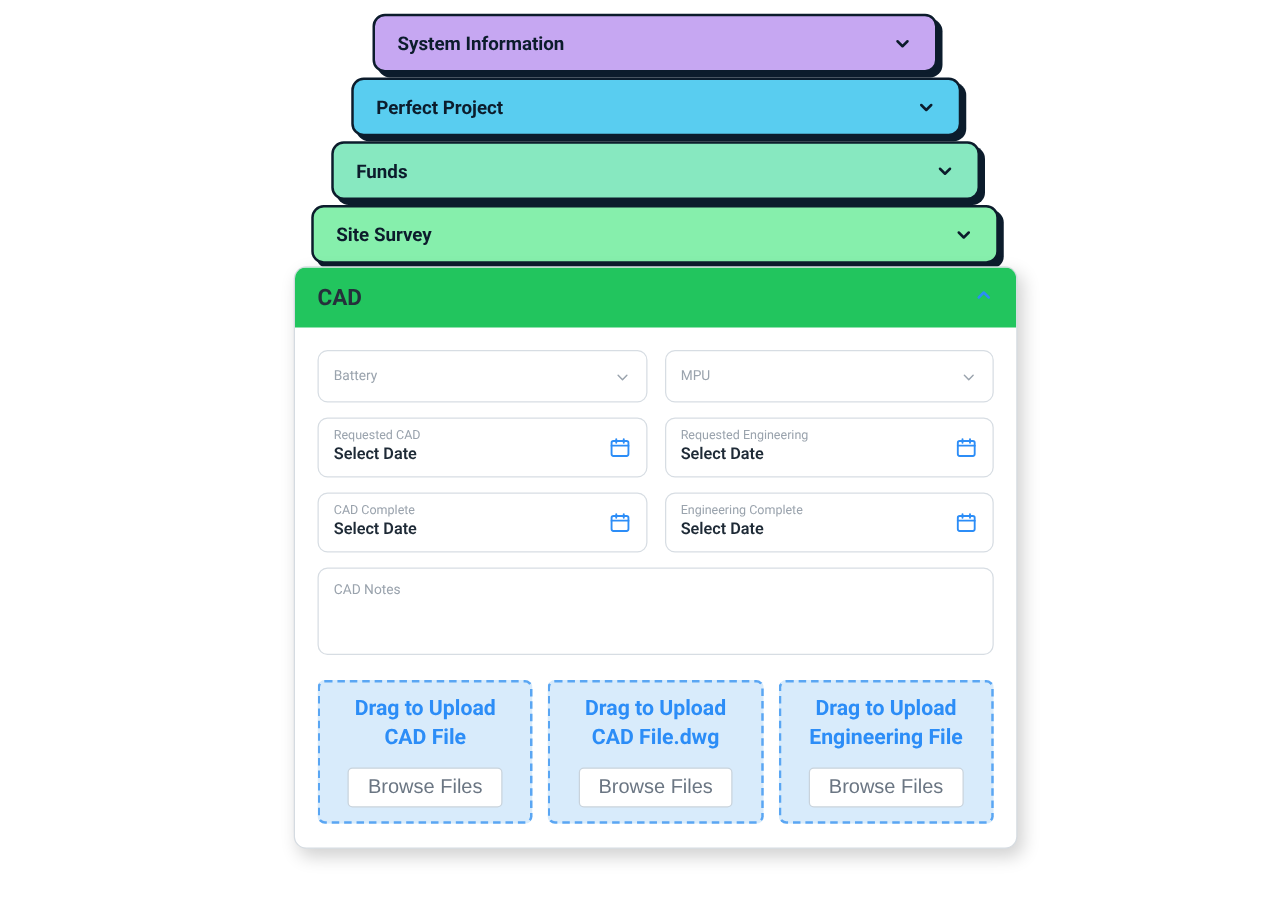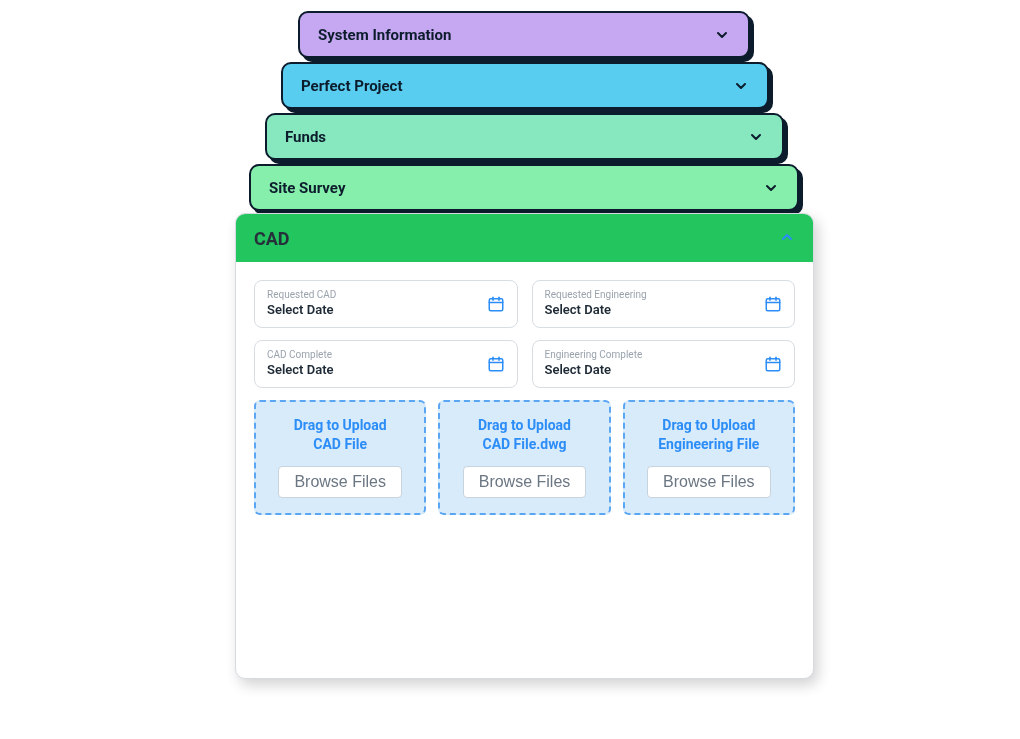--- a/index.html
+++ b/index.html
@@ -122,21 +122,21 @@
     border-radius:6px;
     height:115px;
     display:flex;
     flex-direction:column;
     align-items:center;
     justify-content:center;
     text-align:center;
     padding:8px;
   }
   .upload-title {
-    font-size:14px;
+    font-size:17px;
     font-weight:700;
     color:#2c8df7;
     line-height:1.35;
     margin-bottom:12px;
   }
   .browse-btn {
     background:#fff;
     border:1px solid #c9d3dc;
     border-radius:4px;
     padding:6px 15px;
@@ -185,23 +185,41 @@
   <div class="cad-header">
     <span>CAD</span>
     <span class="chevron-up-icon">
       <svg viewBox="0 0 24 24" width="16" height="16" fill="none" stroke="#2c8df7" stroke-width="3" stroke-linecap="round" stroke-linejoin="round">
           <polyline points="6 15 12 9 18 15"></polyline>
         </svg>
     </span>
   </div>
   <div class="cad-body">
 
-
     <div class="row">
       <div class="field">
+        <span class="label only">Battery</span>
+        <span class="right-icon">
+          <svg viewBox="0 0 24 24" width="14" height="14" fill="none" stroke="#9aa3ad" stroke-width="2" stroke-linecap="round" stroke-linejoin="round">
+              <polyline points="6 9 12 15 18 9"></polyline>
+            </svg>
+        </span>
+      </div>
+      <div class="field">
+        <span class="label only">MPU</span>
+        <span class="right-icon">
+          <svg viewBox="0 0 24 24" width="14" height="14" fill="none" stroke="#9aa3ad" stroke-width="2" stroke-linecap="round" stroke-linejoin="round">
+              <polyline points="6 9 12 15 18 9"></polyline>
+            </svg>
+        </span>
+      </div>
+    </div>
+
+    <div class="row">
+      <div class="field">
         <span class="label">Requested CAD</span>
         <span class="value">Select Date</span>
         <span class="right-icon cal">
           <svg viewBox="0 0 24 24" width="18" height="18" fill="none" stroke="#2c8df7" stroke-width="2" stroke-linecap="round" stroke-linejoin="round">
               <rect x="3" y="5" width="18" height="16" rx="2"></rect>
               <line x1="3" y1="10" x2="21" y2="10"></line>
               <line x1="8" y1="3" x2="8" y2="7"></line>
               <line x1="16" y1="3" x2="16" y2="7"></line>
             </svg>
         </span>
@@ -240,20 +258,23 @@
           <svg viewBox="0 0 24 24" width="18" height="18" fill="none" stroke="#2c8df7" stroke-width="2" stroke-linecap="round" stroke-linejoin="round">
               <rect x="3" y="5" width="18" height="16" rx="2"></rect>
               <line x1="3" y1="10" x2="21" y2="10"></line>
               <line x1="8" y1="3" x2="8" y2="7"></line>
               <line x1="16" y1="3" x2="16" y2="7"></line>
             </svg>
         </span>
       </div>
     </div>
 
+    <div class="notes">
+      <span>CAD Notes</span>
+    </div>
 
     <div class="uploads">
       <div class="upload-box">
         <div class="upload-title">
           <span>Drag to Upload</span><br><span>CAD File</span>
         </div>
         <button class="browse-btn">Browse Files</button>
       </div>
       <div class="upload-box">
         <div class="upload-title">

